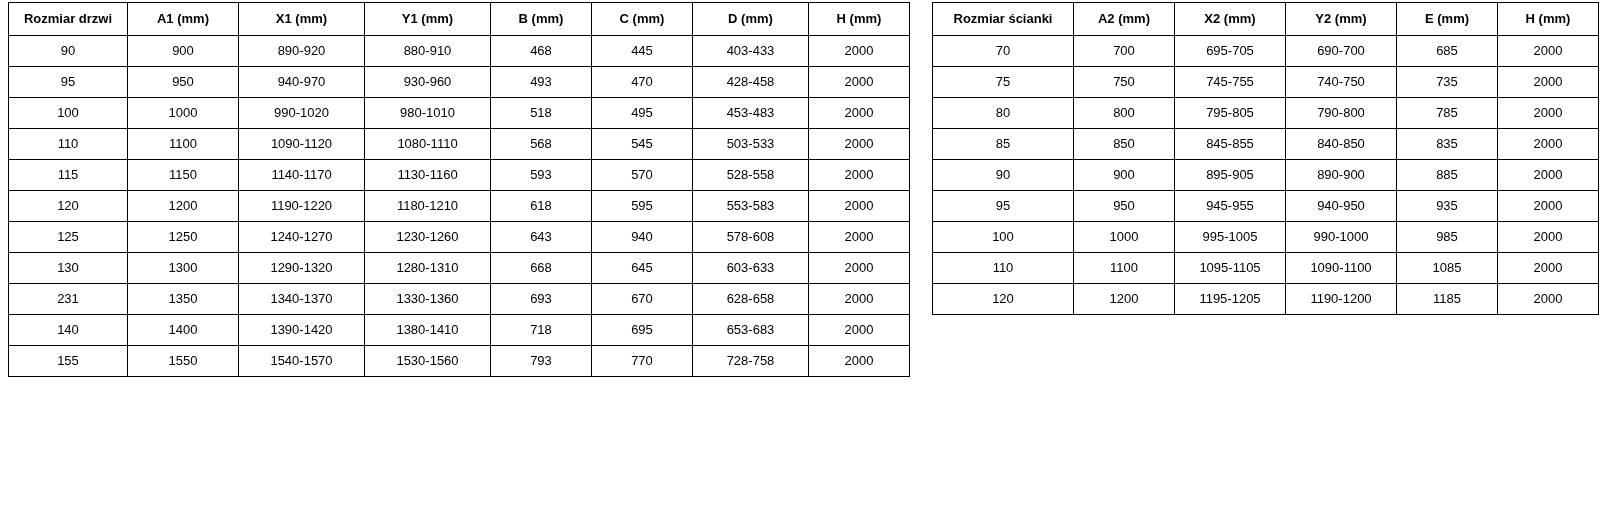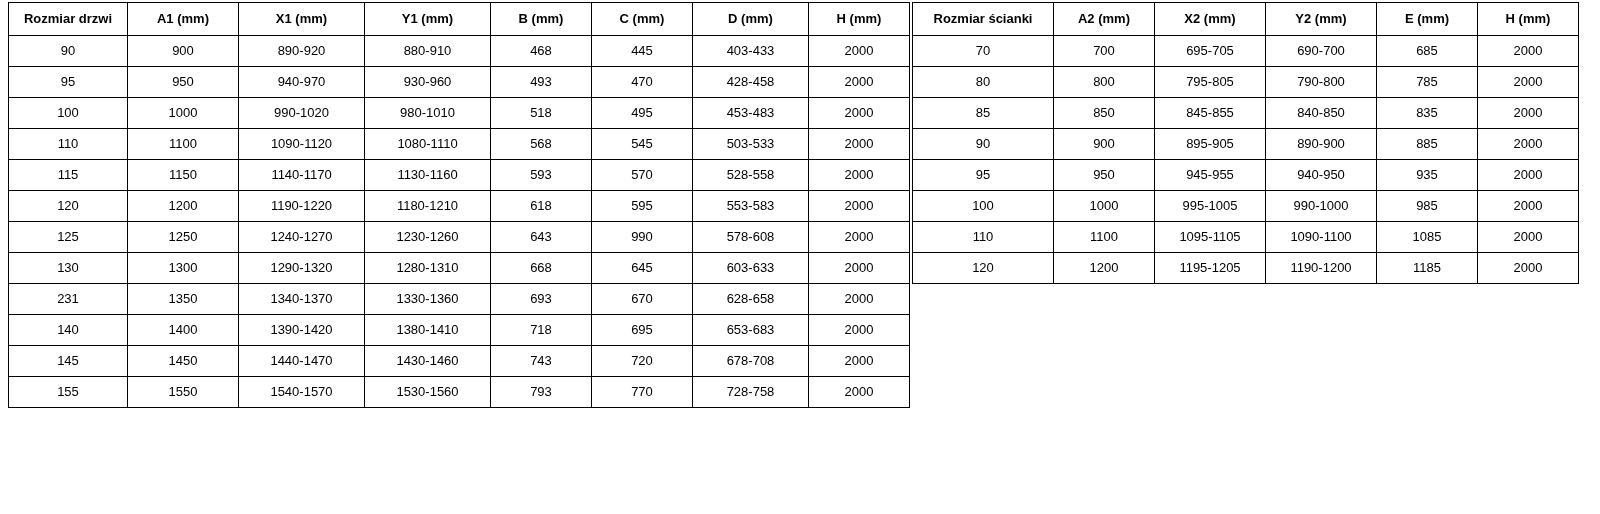--- a/index.html
+++ b/index.html
@@ -21,21 +21,21 @@
     height: 514px;
   }
   .table-wrap {
     position: absolute;
   }
   #doors-table-wrap {
     left: 8px;
     top: 2px;
   }
   #walls-table-wrap {
-    left: 912px;
+    left: 932px;
     top: 2px;
   }
   table {
     border-collapse: collapse;
     table-layout: fixed;
   }
   table td, table th {
     border: 1px solid #000000;
     text-align: center;
     vertical-align: middle;
@@ -157,21 +157,21 @@
             <td>595</td>
             <td>553-583</td>
             <td>2000</td>
           </tr>
           <tr>
             <td>125</td>
             <td>1250</td>
             <td>1240-1270</td>
             <td>1230-1260</td>
             <td>643</td>
-            <td>990</td>
+            <td>940</td>
             <td>578-608</td>
             <td>2000</td>
           </tr>
           <tr>
             <td>130</td>
             <td>1300</td>
             <td>1290-1320</td>
             <td>1280-1310</td>
             <td>668</td>
             <td>645</td>
@@ -189,30 +189,20 @@
             <td>2000</td>
           </tr>
           <tr>
             <td>140</td>
             <td>1400</td>
             <td>1390-1420</td>
             <td>1380-1410</td>
             <td>718</td>
             <td>695</td>
             <td>653-683</td>
-            <td>2000</td>
-          </tr>
-          <tr>
-            <td>145</td>
-            <td>1450</td>
-            <td>1440-1470</td>
-            <td>1430-1460</td>
-            <td>743</td>
-            <td>720</td>
-            <td>678-708</td>
             <td>2000</td>
           </tr>
           <tr>
             <td>155</td>
             <td>1550</td>
             <td>1540-1570</td>
             <td>1530-1560</td>
             <td>793</td>
             <td>770</td>
             <td>728-758</td>
@@ -245,20 +235,28 @@
       <tbody>
           <tr>
             <td>70</td>
             <td>700</td>
             <td>695-705</td>
             <td>690-700</td>
             <td>685</td>
             <td>2000</td>
           </tr>
           <tr>
+            <td>75</td>
+            <td>750</td>
+            <td>745-755</td>
+            <td>740-750</td>
+            <td>735</td>
+            <td>2000</td>
+          </tr>
+          <tr>
             <td>80</td>
             <td>800</td>
             <td>795-805</td>
             <td>790-800</td>
             <td>785</td>
             <td>2000</td>
           </tr>
           <tr>
             <td>85</td>
             <td>850</td>

